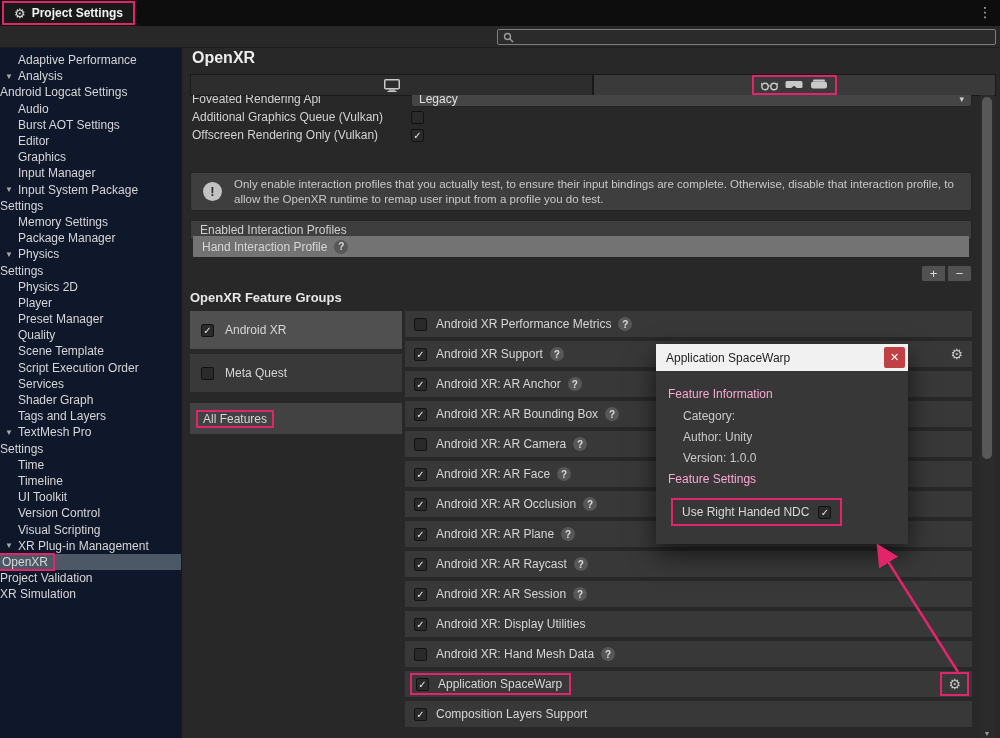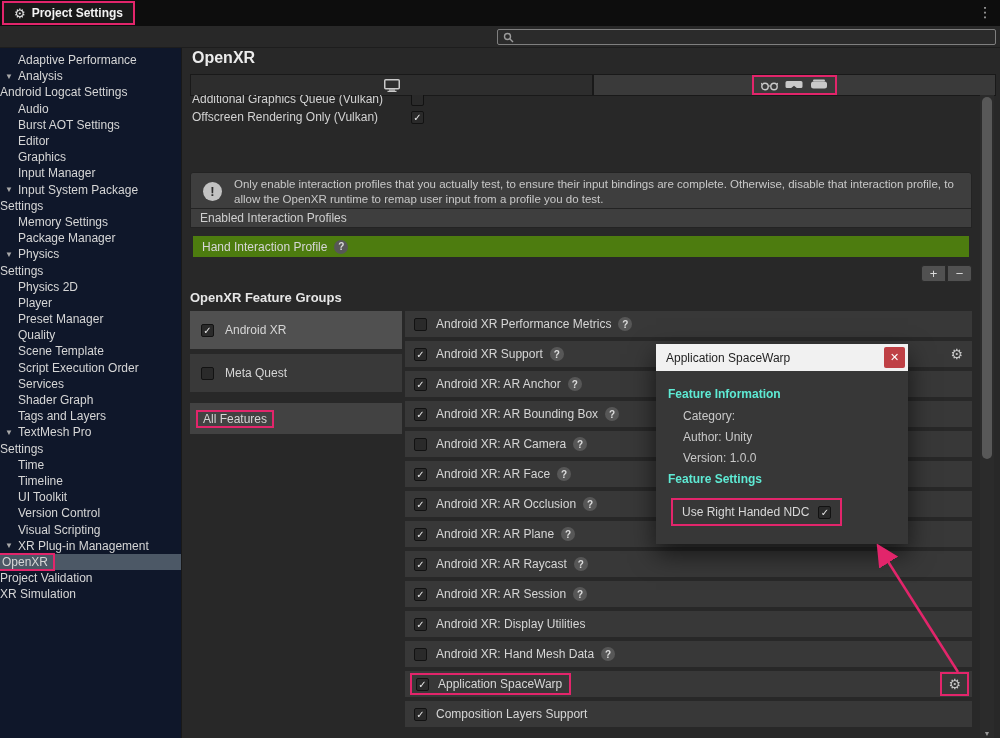--- a/index.html
+++ b/index.html
@@ -42,23 +42,23 @@
   .set-label { width:219px; flex:none; color:#d2d2d2; }
   .dropdown { flex:1; height:16px; background:#454545; border:1px solid #242424; border-radius:3px; display:flex; align-items:center; padding:0 7px; color:#e0e0e0; }
   .dd-caret { margin-left:auto; font-size:9px; color:#cfcfcf; }
 
   
   .infobox { position:absolute; left:190px; top:172px; width:782px; height:39px; background:#3e3e3e; border:1px solid #232323; border-radius:3px; display:flex; align-items:center; gap:12px; padding:0 12px; }
   .info-icon { width:19px; height:19px; border-radius:50%; background:#c2c2c2; color:#2b2b2b; font-weight:bold; font-size:13px; display:flex; align-items:center; justify-content:center; flex:none; }
   .info-text { font-size:11.5px; color:#c9c9c9; line-height:14.5px; }
 
   
-  .profiles-header { position:absolute; left:190px; top:208px; width:782px; height:20px; background:#3e3e3e; border:1px solid #232323; display:flex; align-items:center; padding:0 9px; color:#cfcfcf; }
+  .profiles-header { position:absolute; left:190px; top:220px; width:782px; height:20px; background:#3e3e3e; border:1px solid #232323; display:flex; align-items:center; padding:0 9px; color:#cfcfcf; }
   #profile-rows { position:absolute; left:193px; top:236px; width:776px; }
-  .profile-row { height:21px; background:#4d7c0f; display:flex; align-items:center; padding:0 9px; color:#d6d6d6; }
+  .profile-row { height:21px; background:#737373; display:flex; align-items:center; padding:0 9px; color:#d6d6d6; }
   .pm-wrap { position:absolute; left:190px; top:265px; width:782px; display:flex; justify-content:flex-end; gap:1px; }
   .pm-btn { width:25px; height:17px; background:#515151; border:1px solid #2a2a2a; color:#ddd; display:flex; align-items:center; justify-content:center; font-size:13px; line-height:1; }
   .pm-btn.first { border-radius:3px 0 0 3px; }
   .pm-btn.last { border-radius:0 3px 3px 0; }
 
   
   .fg-title { position:absolute; left:190px; top:290px; font-size:13px; font-weight:bold; color:#e6e6e6; }
   #group-list { position:absolute; left:190px; top:311px; width:212px; }
   .grp-row { display:flex; align-items:center; gap:11px; height:38px; padding:0 11px; background:#393939; margin-bottom:5px; color:#d6d6d6; }
   .grp-row.sel { background:#505050; }
@@ -71,21 +71,21 @@
   .cb { width:13px; height:13px; background:#2a2a2a; border:1px solid #121212; border-radius:2px; display:inline-flex; align-items:center; justify-content:center; font-size:10px; color:#e6e6e6; flex:none; }
   .help { width:14px; height:14px; border-radius:50%; background:#575757; color:#dcdcdc; font-size:10px; font-weight:bold; display:inline-flex; align-items:center; justify-content:center; margin-left:7px; flex:none; }
   .gear { margin-left:auto; color:#c6c6c6; font-size:14px; line-height:1; }
   .gear.ann-box-gear { border:2px solid var(--ann); padding:3px 6px; margin-right:-6px; }
 
   
   .popup { position:absolute; left:656px; top:344px; width:252px; z-index:10; box-shadow:0 10px 24px rgba(0,0,0,.6); }
   .popup-title { height:27px; background:#f1f1f1; display:flex; align-items:center; padding-left:10px; color:#1f1f1f; }
   .popup-close { margin-left:auto; margin-right:3px; width:21px; height:21px; background:var(--close); color:#fff; font-size:11px; display:flex; align-items:center; justify-content:center; border-radius:2px; }
   .popup-body { background:#373737; padding:10px 12px 16px; }
-  .pop-h { font-weight:bold; color:#5eead4; margin:6px 0 8px; }
+  .pop-h { font-weight:normal; color:#f9a8d4; margin:6px 0 8px; }
   .pop-line { color:#c9c9c9; margin:0 0 7px 15px; }
   .pop-setting { display:inline-flex; align-items:center; gap:9px; margin:4px 0 2px 3px; border:2px solid var(--ann); padding:5px 9px; color:#d8d8d8; }
 
   
   .ann-arrow { position:absolute; left:838px; top:532px; z-index:11; pointer-events:none; }
 
   
   .vscroll { position:absolute; right:6px; top:95px; bottom:0; width:14px; background:#2b2b2b; z-index:6; }
   .vthumb { position:absolute; left:2px; right:2px; top:2px; height:362px; background:#585858; border-radius:6px; }
   .vdown { position:absolute; bottom:1px; left:0; width:100%; text-align:center; font-size:7px; color:#999; }
@@ -249,20 +249,27 @@
           <rect x="1" y="2.5" width="16" height="7" rx="2.5" fill="#c9c9c9"></rect>
           <rect x="3" y="0.5" width="12" height="2" rx="1" fill="#c9c9c9"></rect>
         </svg>
       </span>
     </div>
   </div>
 
   <div class="top-settings">
     <div id="top-settings-inner">
         <div class="set-row">
+          <span class="set-label">Foveated Rendering Api</span>
+          <div class="dropdown">
+            <span>Legacy</span>
+            <span class="dd-caret">▾</span>
+          </div>
+        </div>
+        <div class="set-row">
           <span class="set-label">Additional Graphics Queue (Vulkan)</span>
           <span class="cb"></span>
         </div>
         <div class="set-row">
           <span class="set-label">Offscreen Rendering Only (Vulkan)</span>
           <span class="cb on">✓</span>
         </div>
       </div>
   </div>
 

